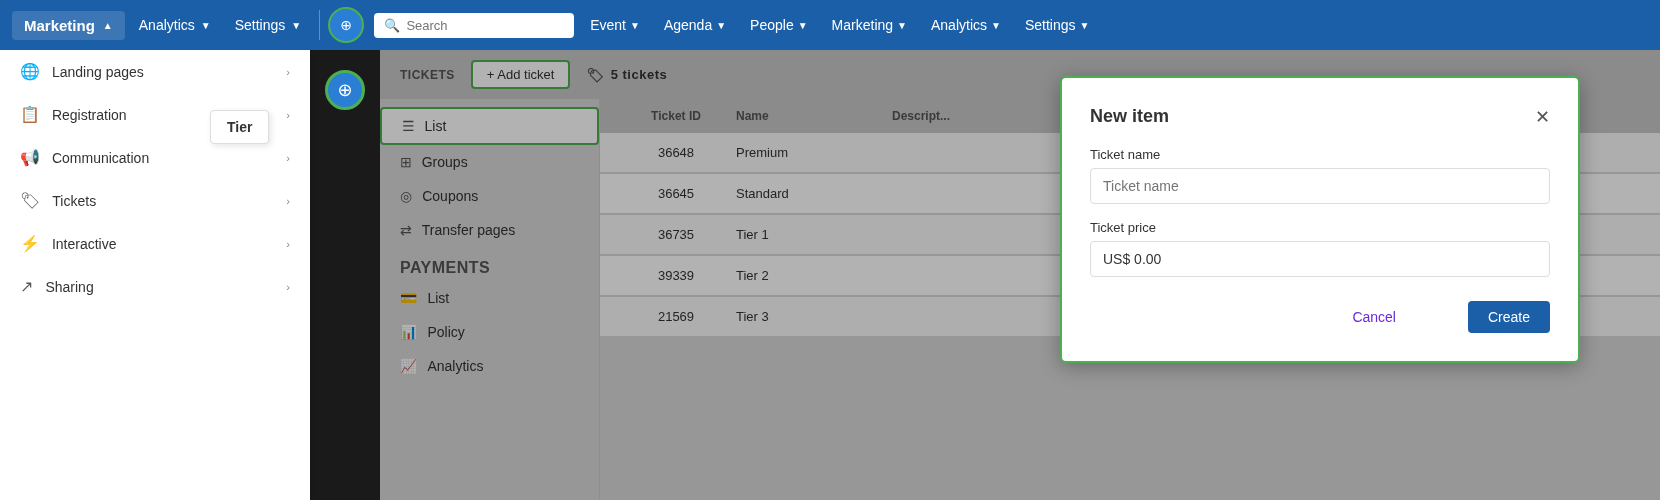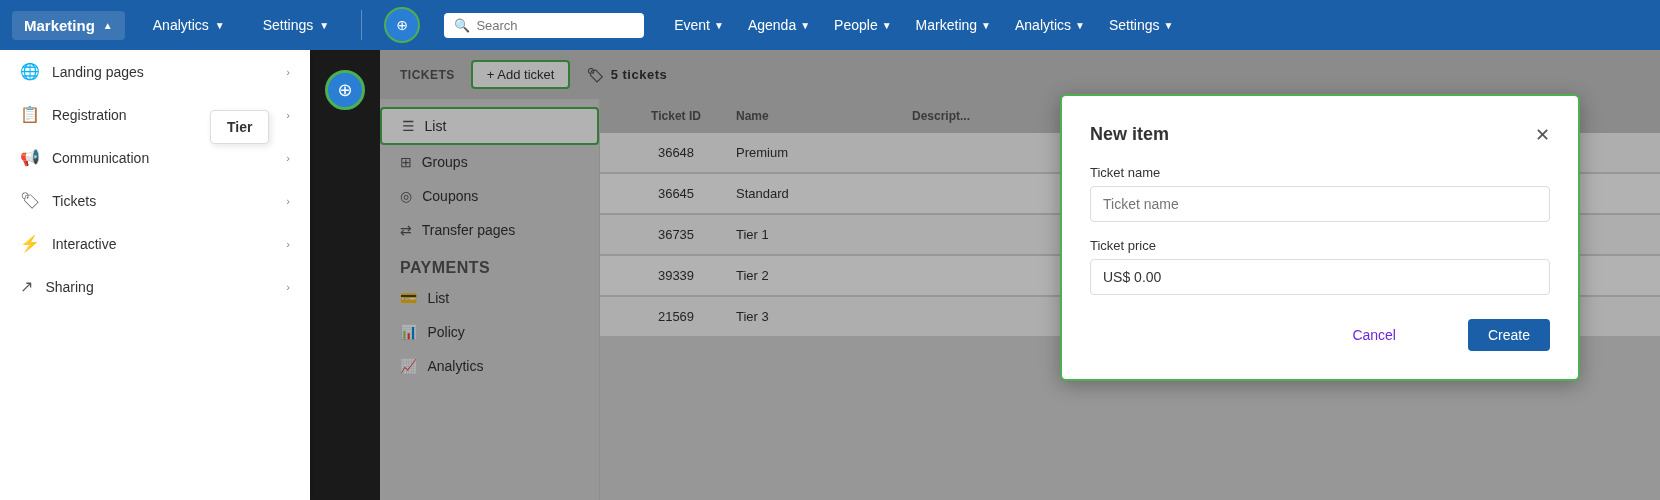--- a/index.html
+++ b/index.html
@@ -5,21 +5,21 @@
     * { box-sizing: border-box; margin: 0; padding: 0; font-family: -apple-system, BlinkMacSystemFont, 'Segoe UI', sans-serif; }
     body { width: 1660px; height: 500px; overflow: hidden; background: #e5e5e5; }
 
     
     .top-nav {
       display: flex;
       align-items: center;
       background: #1a5fa8;
       height: 50px;
       padding: 12px 12px;
-      gap: 18px;
+      gap: 4px;
       position: relative;
       z-index: 100;
     }
     .nav-brand {
       display: flex;
       align-items: center;
       gap: 6px;
       color: white;
       font-size: 15px;
       font-weight: 600;
@@ -216,21 +216,21 @@
     .table-header-row {
       display: flex;
       background: #c8c8c8;
       padding: 10px 16px;
       font-size: 12px;
       font-weight: 600;
       color: #555;
       gap: 0;
     }
     .col-id { width: 120px; text-align: center; }
-    .col-name { width: 176px; }
+    .col-name { width: 156px; }
     .col-desc { flex: 1; }
 
     .table-row {
       display: flex;
       background: white;
       padding: 12px 16px;
       margin-bottom: 2px;
       font-size: 13px;
       color: #333;
       align-items: center;
@@ -253,21 +253,21 @@
     }
     .modal {
       background: white;
       border-radius: 6px;
       padding: 28px;
       width: 520px;
       margin-top: 0;
       box-shadow: 0 4px 20px rgba(0,0,0,0.3);
       border: 2px solid #4caf50;
       position: absolute;
-      top: 44px;
+      top: 26px;
       right: 80px;
     }
     .modal-header {
       display: flex;
       justify-content: space-between;
       align-items: center;
       margin-bottom: 20px;
     }
     .modal-title {
       font-size: 18px;

